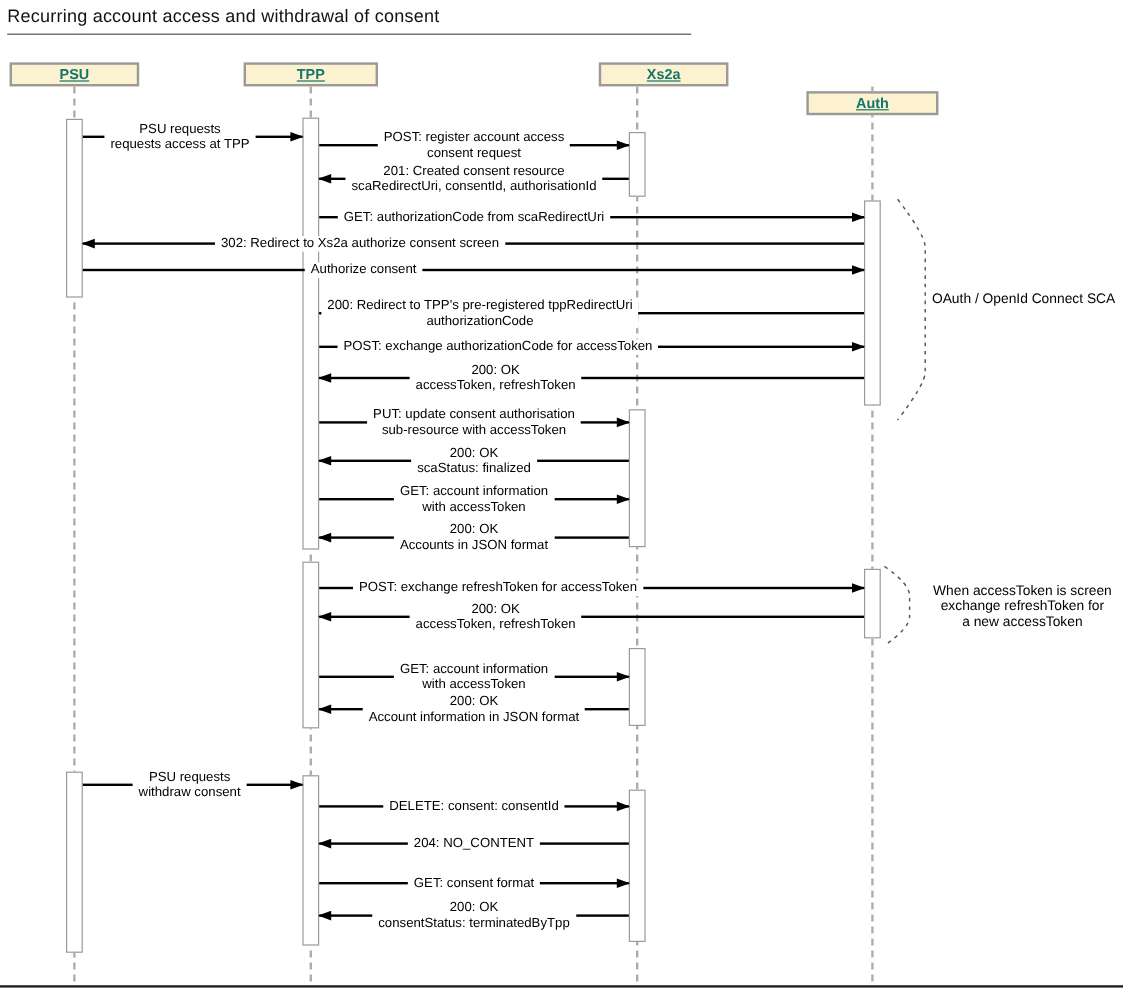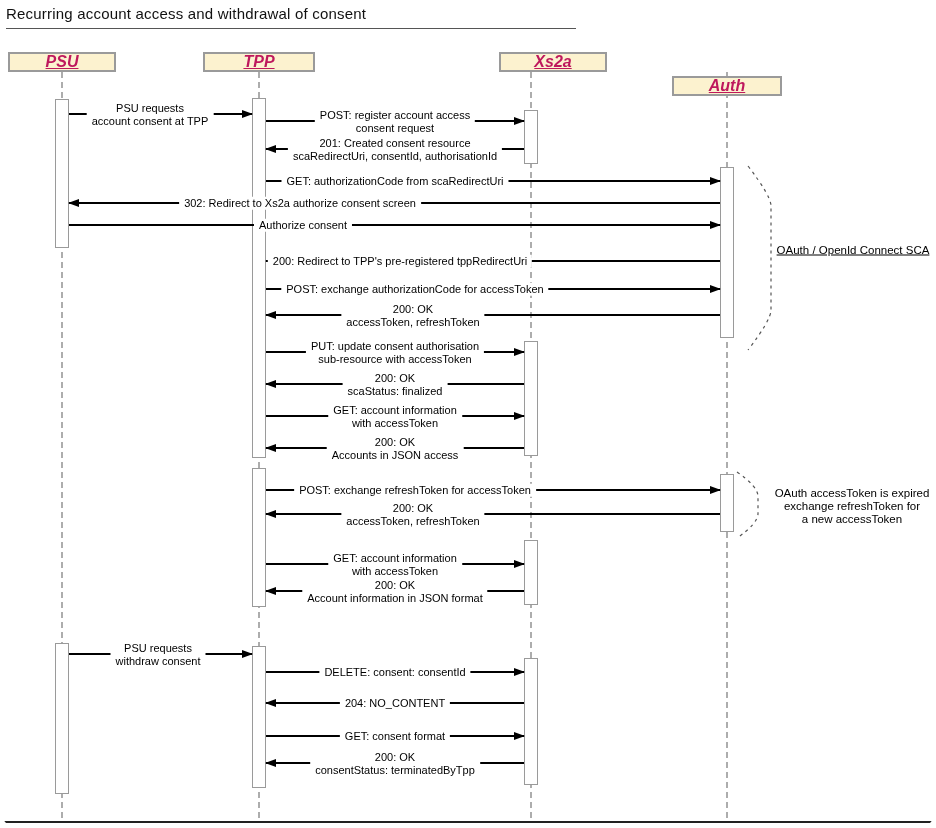--- a/index.html
+++ b/index.html
@@ -1,23 +1,23 @@
 <!DOCTYPE html>
 <html><head>
 <meta charset="utf-8">
 <style>
   html,body{margin:0;padding:0;background:#fff;}
   .stage{position:relative;width:936px;height:828px;background:#fff;
-         font-family:"Liberation Sans",sans-serif;overflow:hidden;border-radius:19px;}
+         font-family:"Liberation Sans",sans-serif;overflow:hidden;}
   .title{position:absolute;left:6px;top:5px;font-size:15px;color:#111;letter-spacing:.2px;}
   .title-underline{position:absolute;left:6px;top:28px;width:570px;height:1px;background:#555;}
   .lifeline{position:absolute;top:72px;height:746px;width:0;border-left:2px dashed #ADADAD;}
   .actor-box{position:absolute;top:52px;height:20px;background:#FCF2CF;border:2px solid #9A9A9A;
              box-sizing:border-box;display:flex;align-items:center;justify-content:center;}
-  .actor-label{font-size:16px;font-weight:bold;text-decoration:underline;color:#be185d;font-style:italic;}
+  .actor-label{font-size:12px;font-weight:bold;text-decoration:underline;color:#0f766e;}
   .activation{position:absolute;width:14px;background:#fff;border:1.5px solid #9A9A9A;box-sizing:border-box;}
   .message{position:absolute;height:0;}
   .msg-line{position:absolute;left:0;right:0;top:-0.75px;height:1.5px;background:#000;}
   .arrow-r{position:absolute;right:-1px;top:-4.5px;width:0;height:0;
            border-top:4.5px solid transparent;border-bottom:4.5px solid transparent;border-left:11px solid #000;}
   .arrow-l{position:absolute;left:-1px;top:-4.5px;width:0;height:0;
            border-top:4.5px solid transparent;border-bottom:4.5px solid transparent;border-right:11px solid #000;}
   .msg-label{position:absolute;top:0;transform:translate(-50%,-50%);background:#fff;padding:0 5px;
              font-size:11px;line-height:12.5px;text-align:center;white-space:nowrap;color:#000;}
   .annotation{position:absolute;transform:translate(-50%,-50%);font-size:11.5px;line-height:13px;
@@ -62,21 +62,21 @@
     <div class="activation" style="left: 524px; top: 341px; height: 115px;"></div>
     <div class="activation" style="left: 524px; top: 540px; height: 65px;"></div>
     <div class="activation" style="left: 524px; top: 658px; height: 127px;"></div>
     <div class="activation" style="left: 720px; top: 167px; height: 171px;"></div>
     <div class="activation" style="left: 720px; top: 474px; height: 58px;"></div>
     <div class="message" style="left: 69px; top: 114px; width: 183px;">
       <div class="msg-line"></div>
       <div class="arrow-r"></div>
       <div class="msg-label" style="left: 81px;">
         <div class="">PSU requests</div>
-        <div class="">account consent at TPP</div>
+        <div class="">requests access at TPP</div>
       </div>
     </div>
     <div class="message" style="left: 266px; top: 121px; width: 258px;">
       <div class="msg-line"></div>
       <div class="arrow-r"></div>
       <div class="msg-label" style="left: 129px;">
         <div class="">POST: register account access</div>
         <div class="">consent request</div>
       </div>
     </div>
@@ -107,20 +107,21 @@
       <div class="arrow-r"></div>
       <div class="msg-label" style="left: 234px;">
         <div class="">Authorize consent</div>
       </div>
     </div>
     <div class="message" style="left: 266px; top: 261px; width: 454px;">
       <div class="msg-line"></div>
       <div class="arrow-l"></div>
       <div class="msg-label" style="left: 134px;">
         <div class="">200: Redirect to TPP's pre-registered tppRedirectUri</div>
+        <div class="">authorizationCode</div>
       </div>
     </div>
     <div class="message" style="left: 266px; top: 289px; width: 454px;">
       <div class="msg-line"></div>
       <div class="arrow-r"></div>
       <div class="msg-label" style="left: 149px;">
         <div class="">POST: exchange authorizationCode for accessToken</div>
       </div>
     </div>
     <div class="message" style="left: 266px; top: 315px; width: 454px;">
@@ -153,21 +154,21 @@
       <div class="msg-label" style="left: 129px;">
         <div class="">GET: account information</div>
         <div class="">with accessToken</div>
       </div>
     </div>
     <div class="message" style="left: 266px; top: 448px; width: 258px;">
       <div class="msg-line"></div>
       <div class="arrow-l"></div>
       <div class="msg-label" style="left: 129px;">
         <div class="">200: OK</div>
-        <div class="">Accounts in JSON access</div>
+        <div class="">Accounts in JSON format</div>
       </div>
     </div>
     <div class="message" style="left: 266px; top: 490px; width: 454px;">
       <div class="msg-line"></div>
       <div class="arrow-r"></div>
       <div class="msg-label" style="left: 149px;">
         <div class="">POST: exchange refreshToken for accessToken</div>
       </div>
     </div>
     <div class="message" style="left: 266px; top: 514px; width: 454px;">
@@ -224,21 +225,21 @@
       </div>
     </div>
     <div class="message" style="left: 266px; top: 763px; width: 258px;">
       <div class="msg-line"></div>
       <div class="arrow-l"></div>
       <div class="msg-label" style="left: 129px;">
         <div class="">200: OK</div>
         <div class="">consentStatus: terminatedByTpp</div>
       </div>
     </div>
-    <div class="annotation" style="left: 853px; top: 250px; text-decoration: underline;">
+    <div class="annotation" style="left: 853px; top: 250px;">
       <div class="">OAuth / OpenId Connect SCA</div>
     </div>
     <div class="annotation" style="left: 852px; top: 506px;">
-      <div class="">OAuth accessToken is expired</div>
+      <div class="">When accessToken is screen</div>
       <div class="">exchange refreshToken for</div>
       <div class="">a new accessToken</div>
     </div>
   </div>
 
 </body></html>

